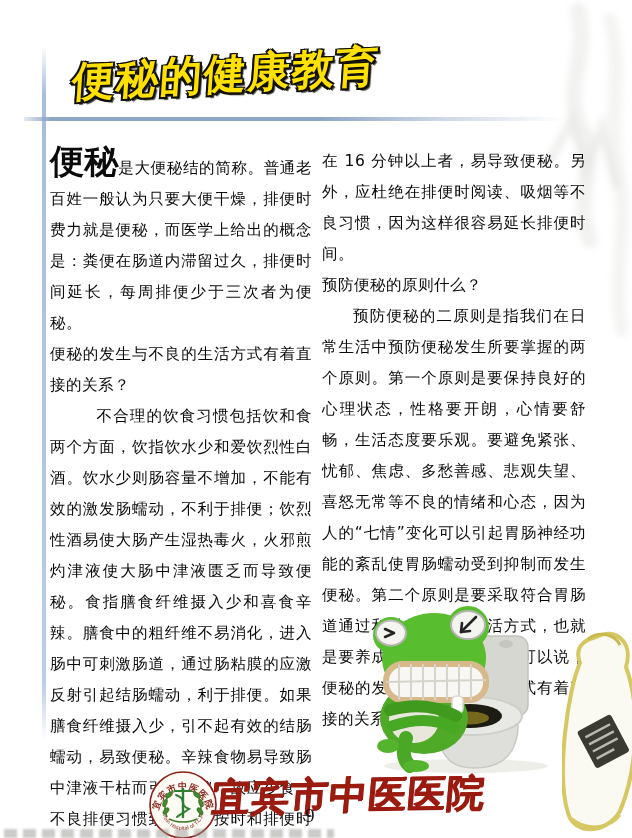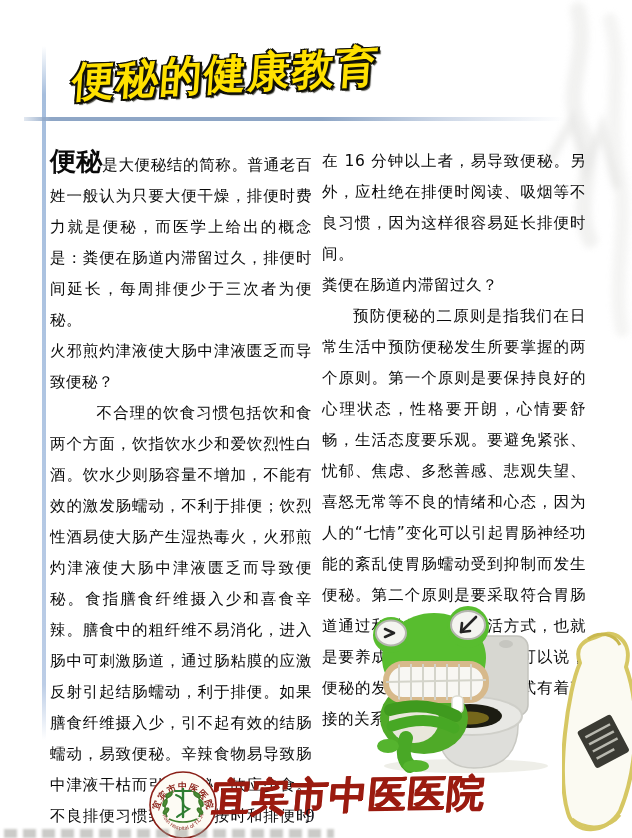--- a/index.html
+++ b/index.html
@@ -32,21 +32,21 @@
        0   -1px 0 #101008, 0    2px 0 #101008,
        3px  3px 1px rgba(40,40,30,.85);
   }
 
   
   .col { position:absolute; top:146px; font-size:15.5px; line-height:31px;
          letter-spacing:.5px; text-align:justify; color:#0a0a0a; }
   .col p { text-align:justify; }
   .col-left  { left:50px;  width:262px; }
   .col-right { left:322px; width:264px; }
-  .lead { font-size:26px; font-weight:bold; letter-spacing:0; line-height:31px;font-family:Liberation Serif, serif; }
+  .lead { font-size:34px; font-weight:bold; letter-spacing:0; line-height:31px;font-family:Liberation Serif, serif; }
   .indent3 { text-indent:3em; }
   .indent2 { text-indent:2em; }
 
   
   .wm-tr { position:absolute; right:0; top:0; width:112px; height:340px;
            opacity:.55; filter:blur(3px); pointer-events:none; }
 
   
   .frog { position:absolute; left:354px; top:606px; width:206px; height:168px; }
 
@@ -87,27 +87,27 @@
   </g>
 </svg>
 
 <div class="v-rule"></div>
 <div class="h-rule"></div>
 
 <div class="title">便秘的健康教育</div>
 
 <div class="col col-left">
   <p><span class="lead">便秘</span><span>是大便秘结的简称。普通老百姓一般认为只要大便干燥，排便时费力就是便秘，而医学上给出的概念是：粪便在肠道内滞留过久，排便时间延长，每周排便少于三次者为便秘。</span></p>
-  <p>火邪煎灼津液使大肠中津液匮乏而导致便秘？</p>
+  <p>便秘的发生与不良的生活方式有着直接的关系？</p>
   <p class="indent3">不合理的饮食习惯包括饮和食两个方面，饮指饮水少和爱饮烈性白酒。饮水少则肠容量不增加，不能有效的激发肠蠕动，不利于排便；饮烈性酒易使大肠产生湿热毒火，火邪煎灼津液使大肠中津液匮乏而导致便秘。食指膳食纤维摄入少和喜食辛辣。膳食中的粗纤维不易消化，进入肠中可刺激肠道，通过肠粘膜的应激反射引起结肠蠕动，利于排便。如果膳食纤维摄入少，引不起有效的结肠蠕动，易致便秘。辛辣食物易导致肠中津液干枯而引发便秘，故应少食。不良排便习惯致排便不按时和排便时间延长。排便不定时定点，易使大肠功能紊乱，导致便秘；每次大便的时间不益过长，凡每次排便用时</p>
 </div>
 
 <div class="col col-right">
   <p>在 16 分钟以上者，易导致便秘。另外，应杜绝在排便时阅读、吸烟等不良习惯，因为这样很容易延长排便时间。</p>
-  <p>粪便在肠道内滞留过久？</p>
+  <p>预防便秘的原则什么？</p>
   <p class="indent2">预防便秘的二原则是指我们在日常生活中预防便秘发生所要掌握的两个原则。第一个原则是要保持良好的心理状态，性格要开朗，心情要舒畅，生活态度要乐观。要避免紧张、忧郁、焦虑、多愁善感、悲观失望、喜怒无常等不良的情绪和心态，因为人的“七情”变化可以引起胃肠神经功能的紊乱使胃肠蠕动受到抑制而发生便秘。第二个原则是要采取符合胃肠道通过和排便运动的生活方式，也就是要养成良好的生活方式。可以说，便秘的发生与不良的生活方式有着直接的关系。</p>
 </div>
 
 <svg class="frog" viewBox="0 0 206 168">
   <defs>
     <clipPath id="mouthClip">
         <rect x="32" y="58" width="100" height="36" rx="17"></rect>
       </clipPath>
   </defs>
 

